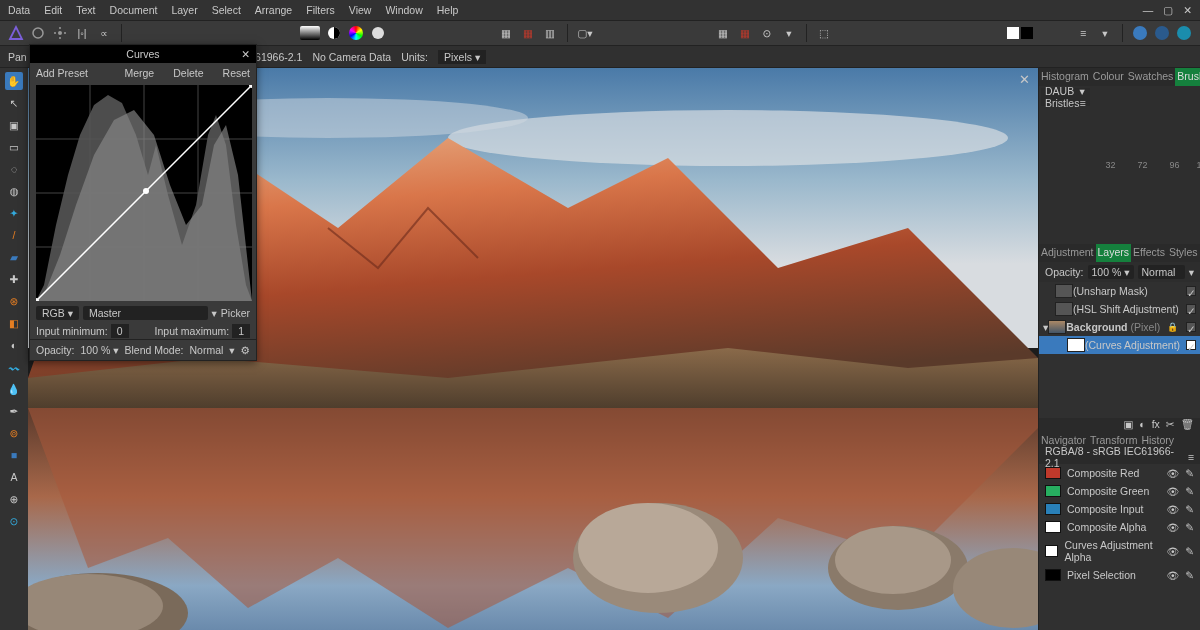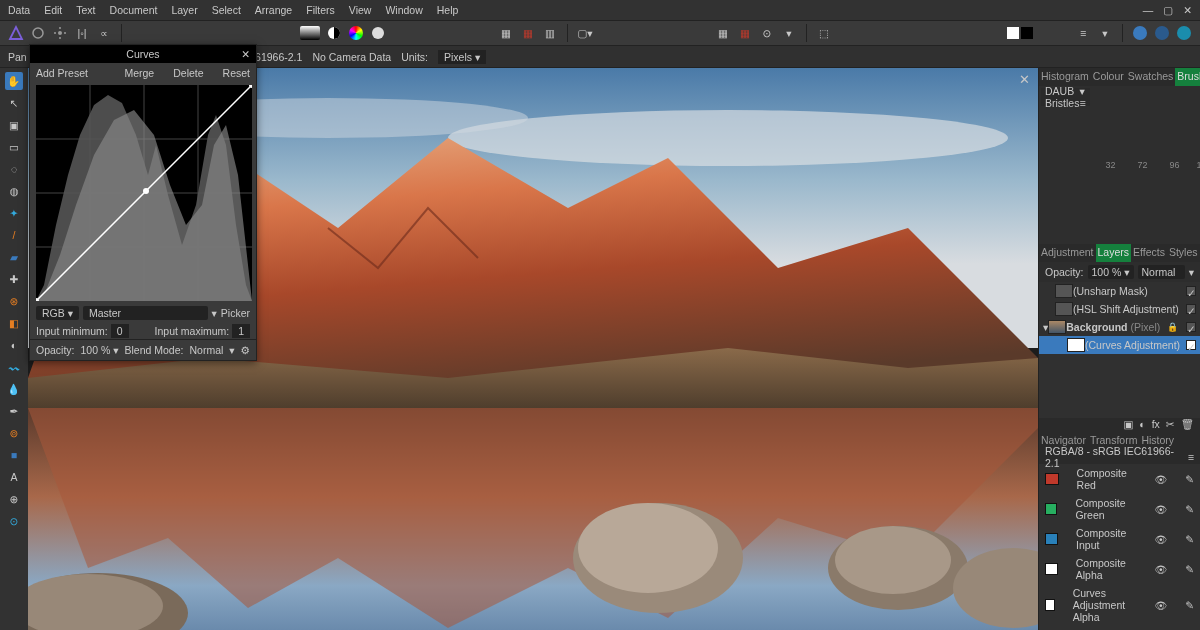--- a/index.html
+++ b/index.html
@@ -29,21 +29,21 @@
 .panelbar { height: 14px; background: #2a2a2a; display: flex; align-items: center; padding: 0 6px; font-size: 9.5px; gap: 6px; }
 .layerspanel { flex: 1; background: #303030; display: flex; flex-direction: column; font-size: 9.5px;}
 .layerctrl { display: flex; align-items: center; gap: 4px; padding: 3px 6px; background: #2d2d2d; font-size: 9.5px; }
 .layerctrl .sel { background: #222; padding: 1px 4px; border-radius: 2px; }
 .layer { display: flex; align-items: center; gap: 0; padding: 2px 4px; }
 .layer.sel { background: #3a7abd; }
 .layer .thumb { width: 18px; height: 14px; background: #555; border: 1px solid #222; flex-shrink: 0;}
 .layer .chk { width: 10px; height: 10px; background: #555; border: 1px solid #222; margin-left: auto; flex-shrink: 0; }
 .actionbar { height: 14px; background: #2a2a2a; display: flex; justify-content: flex-end; padding: 0 6px; gap: 6px; font-size: 9px; }
 .channels { height: 180px; background: #303030; display: flex; flex-direction: column; font-size: 9.5px;}
-.chrow { display: flex; align-items: center; gap: 18px; padding: 3px 6px; }
+.chrow { display: flex; align-items: center; gap: 6px; padding: 3px 6px; }
 .chsw { width: 16px; height: 12px; border: 1px solid #111; }
 .chrow .eye { margin-left: auto; font-size: 10px; }
 .curves { position: absolute; left: 29px; top: 44px; width: 228px; background: #3a3a3a; border: 1px solid #222; box-shadow: 0 2px 8px rgba(0,0,0,0.5); }
 .curves .title { height: 18px; background: #000000; display: flex; align-items: center; justify-content: center; position: relative; font-size: 10px; }
 .curves .title .x { position: absolute; right: 6px; }
 .curves .btnrow { display: flex; justify-content: space-between; padding: 4px 6px; font-size: 9.5px; }
 .curves .btnrow .r { display: flex; gap: 19px; }
 .curves .graph { width: 216px; height: 216px; background: #000; margin: 2px 6px; position: relative; }
 .curves .ctrlrow { display: flex; align-items: center; gap: 4px; padding: 3px 6px; font-size: 9.5px; }
 .curves .ctrlrow .sel { background: #222; padding: 1px 6px; border-radius: 2px; }

